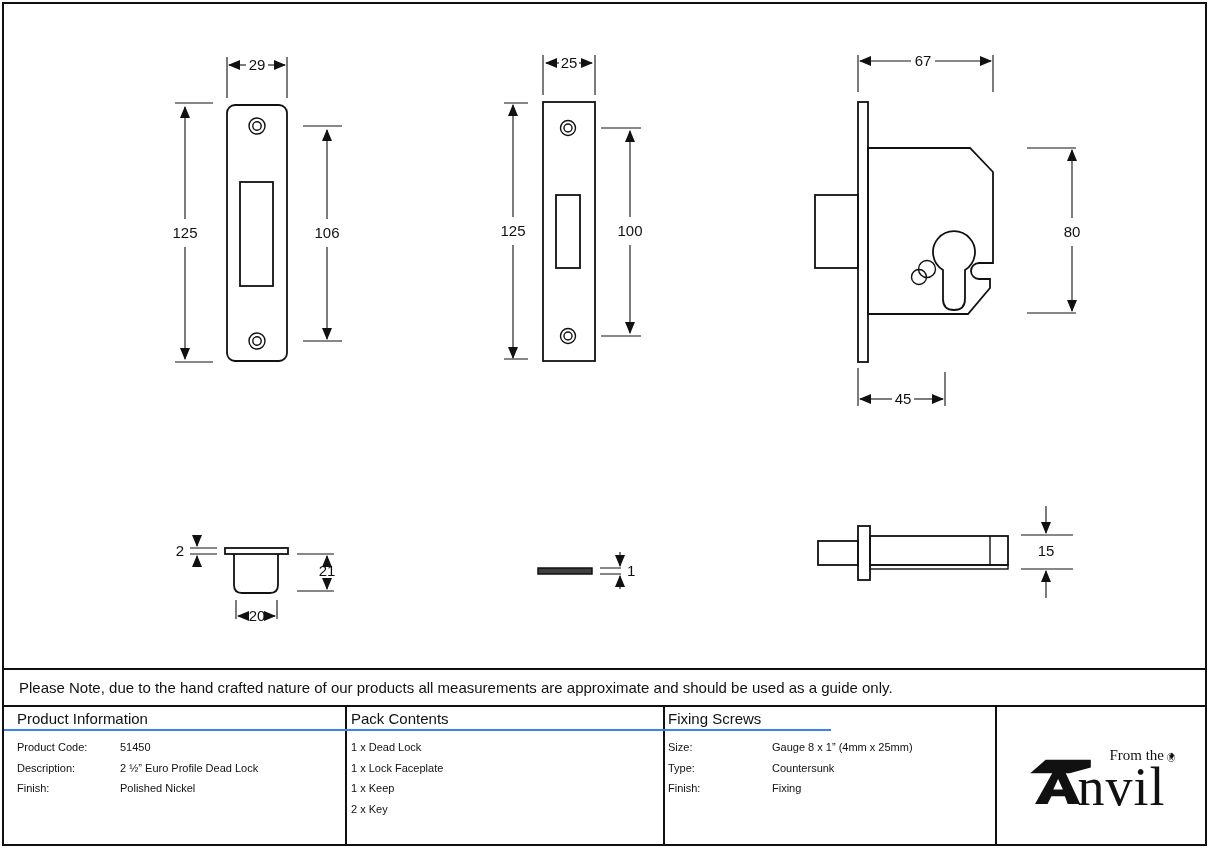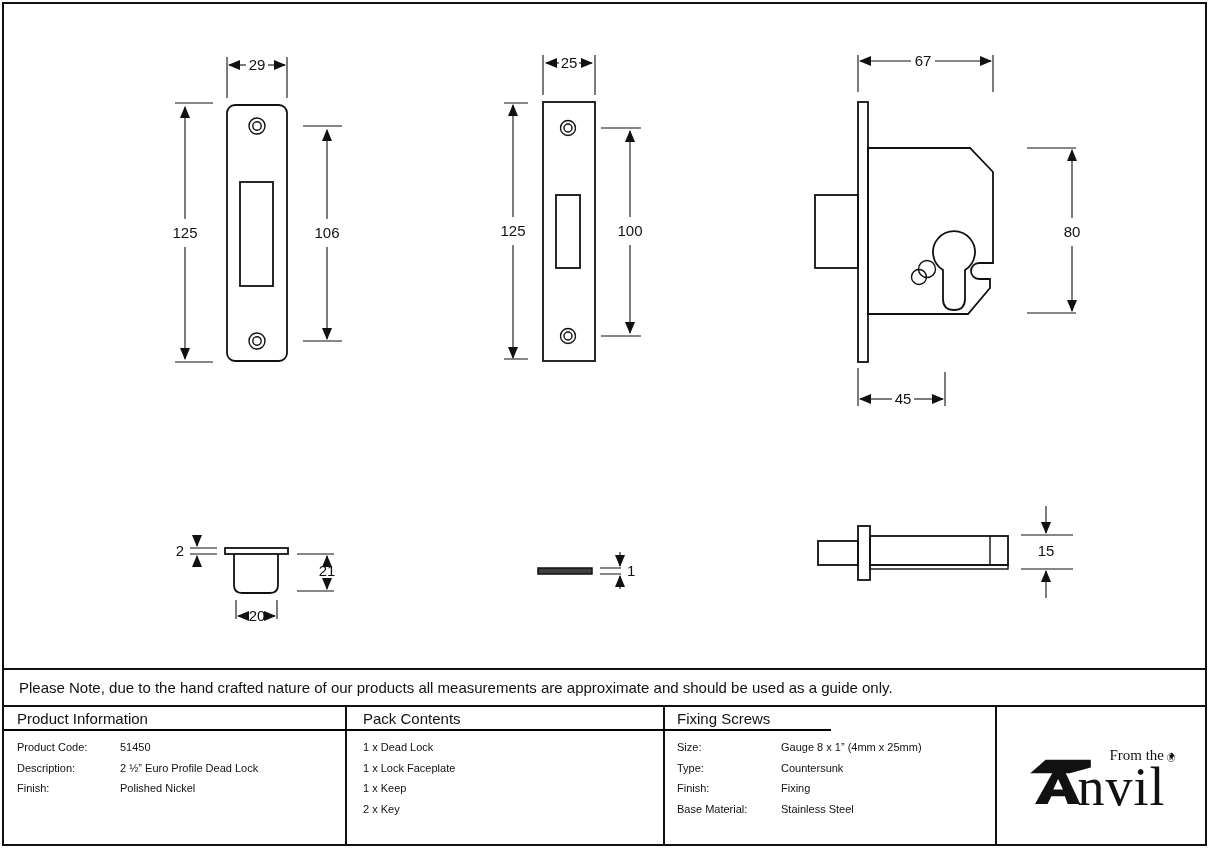--- a/index.html
+++ b/index.html
@@ -6,27 +6,27 @@
   body{width:1214px;height:852px;position:relative;font-family:"Liberation Sans",sans-serif;color:#111;overflow:hidden;}
   .outer-border{position:absolute;left:2px;top:2px;width:1205px;height:844px;border:2px solid #111;box-sizing:border-box;}
   #drawings{position:absolute;left:0;top:0;}
   .shape{fill:none;stroke:#111;stroke-width:1.8px;}
   .thin{fill:none;stroke:#111;stroke-width:1.4px;}
   .shape-filled{fill:#3f3f3f;stroke:#111;stroke-width:1.5px;}
   .dim{fill:none;stroke:#111;stroke-width:1.1px;}
   .dimtxt{font:15px "Liberation Sans",sans-serif;fill:#111;text-anchor:middle;}
   .dimtxt.start{text-anchor:start;}
   .note-band{position:absolute;left:4px;top:668px;width:1203px;height:39px;border-top:2px solid #111;border-bottom:2px solid #111;box-sizing:border-box;display:flex;align-items:center;padding-left:15px;font-size:15px;}
-  .table-header{position:absolute;left:4px;top:707px;width:827px;height:24px;border-bottom:2px solid #000000;box-sizing:border-box;display:flex;}
+  .table-header{position:absolute;left:4px;top:707px;width:827px;height:24px;border-bottom:2px solid #3b82f6;box-sizing:border-box;display:flex;}
   .table-body{position:absolute;left:4px;top:731px;width:991px;height:115px;display:flex;}
   .th-cell{box-sizing:border-box;font-size:15px;display:flex;align-items:center;}
   .tb-cell{box-sizing:border-box;font-size:11px;padding-top:6px;line-height:20.5px;}
   .c1{width:343px;border-right:2px solid #111;padding-left:13px;}
-  .c2{width:318px;border-right:2px solid #111;padding-left:16px;}
-  .c3{flex:1;padding-left:12px;}
+  .c2{width:318px;border-right:2px solid #111;padding-left:4px;}
+  .c3{flex:1;padding-left:3px;}
   .kv{display:flex;}
   .kv .lbl{width:103px;flex:none;}
   .c3 .kv .lbl{width:104px;}
   .logo-box{position:absolute;left:995px;top:707px;width:212px;height:139px;border-left:2px solid #111;box-sizing:border-box;display:flex;align-items:center;justify-content:center;}
   .logo{display:flex;align-items:flex-end;font-family:"Liberation Serif",serif;}
   .anvil-svg{width:66px;height:50px;margin-right:-17px;margin-bottom:2px;position:relative;z-index:2;}
   .logo-text{position:relative;}
   .logo-top{font-size:15px;display:flex;align-items:center;gap:5px;margin-left:32px;margin-bottom:-2px;}
   .logo-top .diamond{font-size:11px;}
   .logo-name{font-size:54px;line-height:40px;letter-spacing:1px;white-space:nowrap;}
@@ -174,24 +174,20 @@
       <span>Gauge 8 x 1” (4mm x 25mm)</span>
     </div>
     <div class="kv">
       <span class="lbl">Type:</span>
       <span>Countersunk</span>
     </div>
     <div class="kv">
       <span class="lbl">Finish:</span>
       <span>Fixing</span>
     </div>
-    <div class="kv">
-      <span class="lbl">Base Material:</span>
-      <span>Stainless Steel</span>
-    </div>
   </div>
 </div>
 
 <div class="logo-box">
   <div class="logo">
     <svg class="anvil-svg" viewBox="0 0 66 52">
       <path fill="#111" d="M1,19 L17,5 L64,5 L64,13 L42,19 Z"></path>
       <path fill="#111" d="M25,17 L37,17 L53,51 L40,51 L37,43 L23,43 L19,51 L6,51 Z"></path>
       <path fill="#fff" d="M30,25 L35,36 L25,36 Z"></path>
     </svg>

